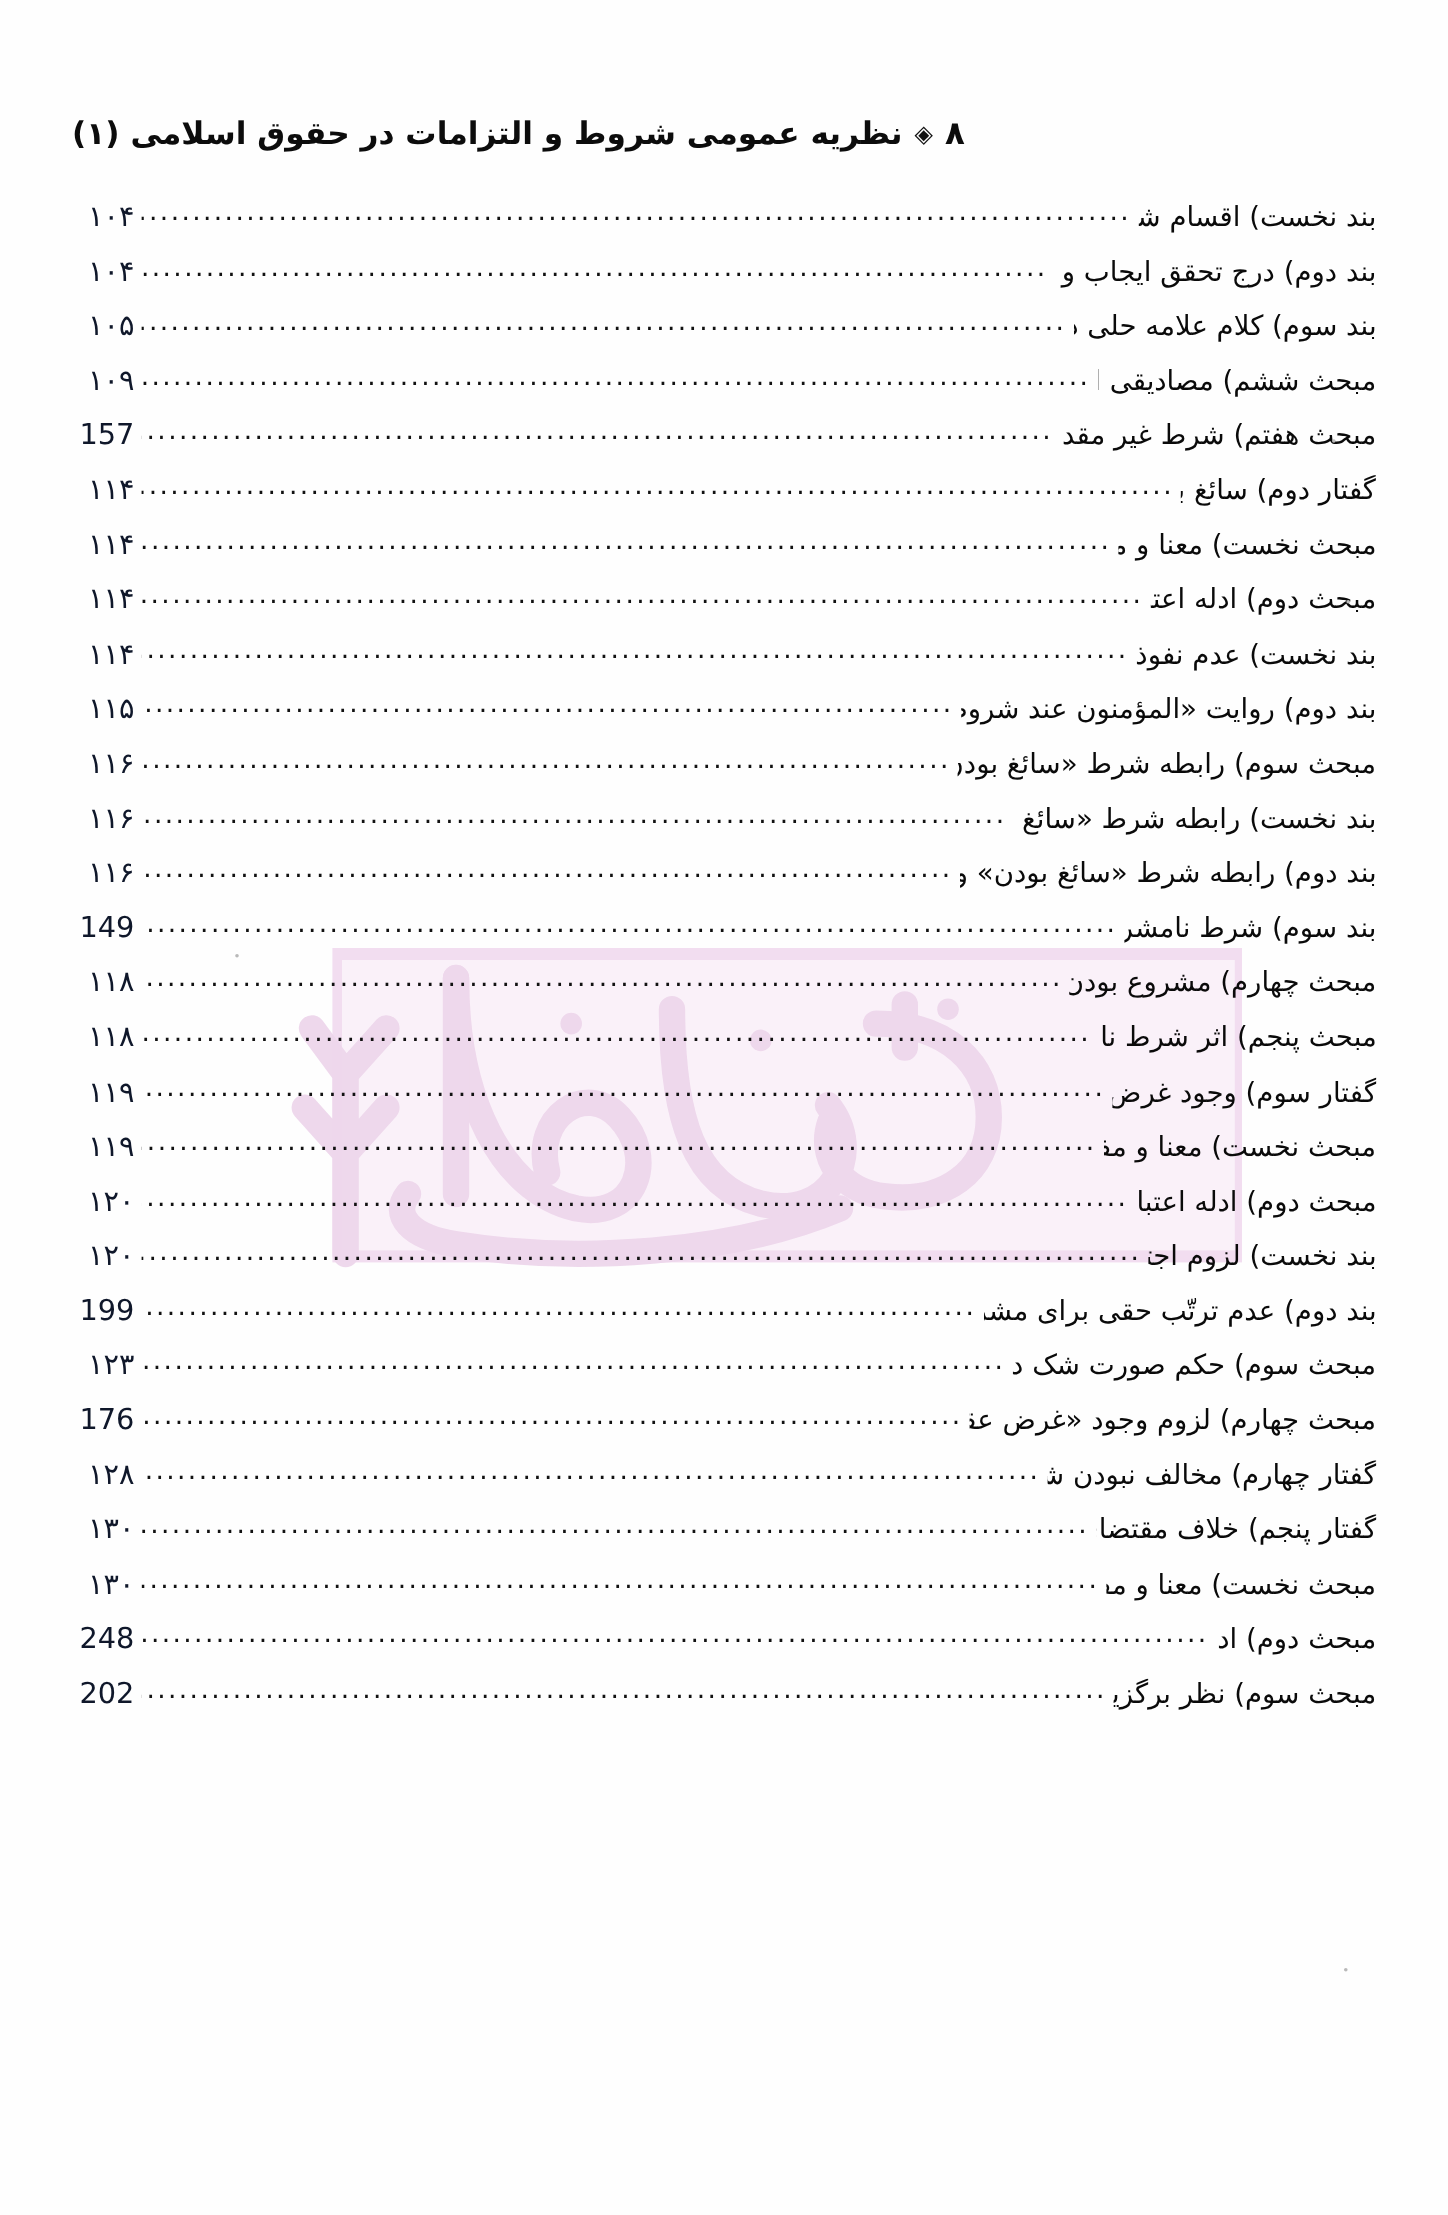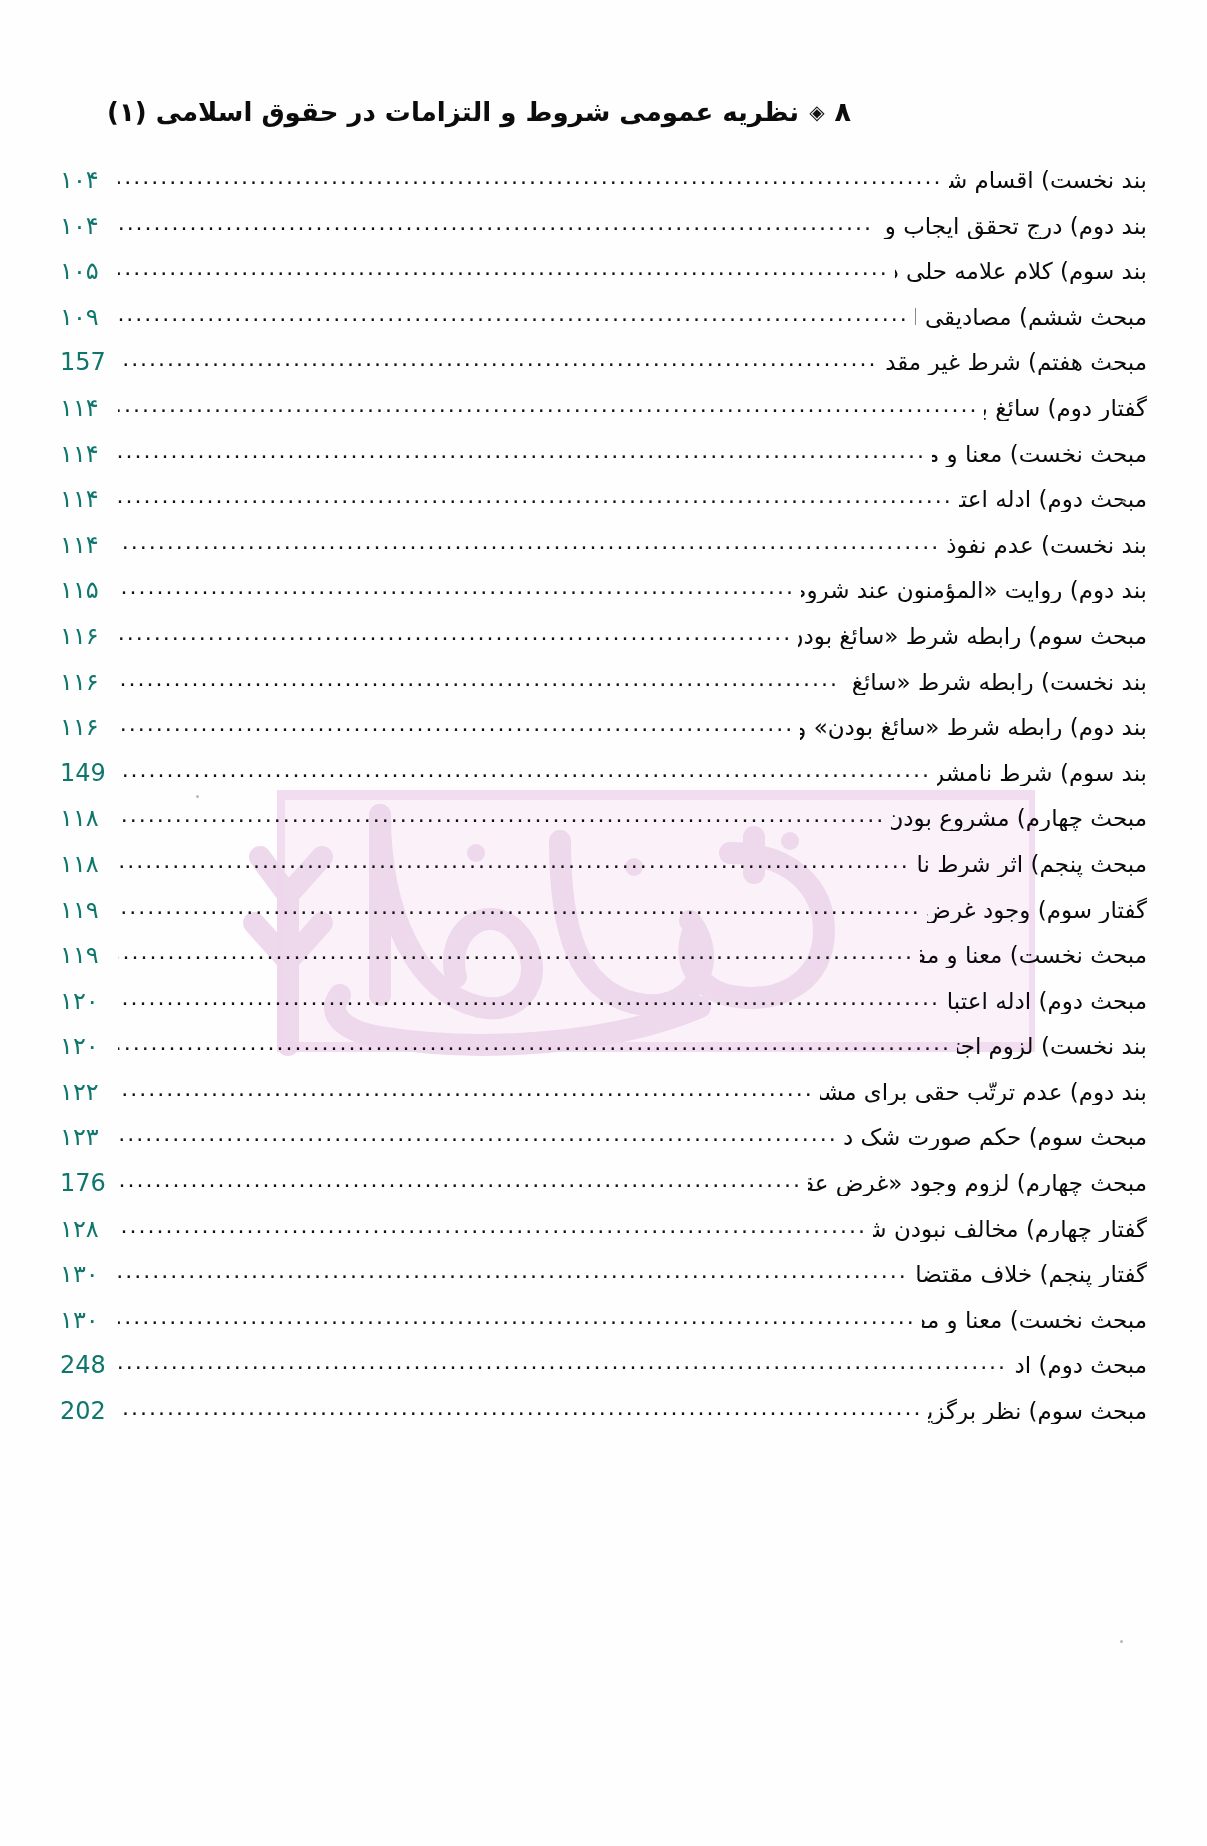--- a/index.html
+++ b/index.html
@@ -50,21 +50,20 @@
     font-size: 20px;
     color: #111;
     line-height: 1;
     position: relative;
     top: -2px;
   }
   .running-header .header-title {
     font-size: 26px;
     font-weight: bold;
     color: #0c0c0c;
-    margin-left: 47px;
   }
 
   
   .toc {
     position: absolute;
     top: 166px;
     right: 60px;
     left: 60px;
     direction: rtl;
   }
@@ -100,24 +99,24 @@
     font-size: 22px;
     letter-spacing: 2.0px;
     line-height: 1;
   }
   .toc-leader::after {
     content: "............................................................................................................................................................";
   }
 
   .toc-page {
     font-size: 24px;
-    color: #0f766e;
+    color: #0f172a;
     flex: 0 0 auto;
     min-width: 52px;
-    text-align: left;
+    text-align: right;
     direction: rtl;
   }
 
   
   .toc-row.long .toc-leader { min-width: 10px; }
 
   
   .highlight-band {
     position: absolute;
     left: 277px;   
@@ -325,21 +324,21 @@
 
     <div class="toc-row">
       <span class="toc-title">بند نخست) لزوم اجتناب از لَغویت</span>
       <span class="toc-leader"></span>
       <span class="toc-page">۱۲۰</span>
     </div>
 
     <div class="toc-row long">
       <span class="toc-title">بند دوم) عدم ترتّب حقی برای مشروطٌ‌له با اشتراط شرط غیر عقلایی</span>
       <span class="toc-leader"></span>
-      <span class="toc-page">۱۲۲</span>
+      <span class="toc-page">199</span>
     </div>
 
     <div class="toc-row">
       <span class="toc-title">مبحث سوم) حکم صورت شک در وجود غرض عقلایی در شرط</span>
       <span class="toc-leader"></span>
       <span class="toc-page">۱۲۳</span>
     </div>
 
     <div class="toc-row long">
       <span class="toc-title">مبحث چهارم) لزوم وجود «غرض عقلایی» در شرط از دیدگاه قانون مدنی</span>

